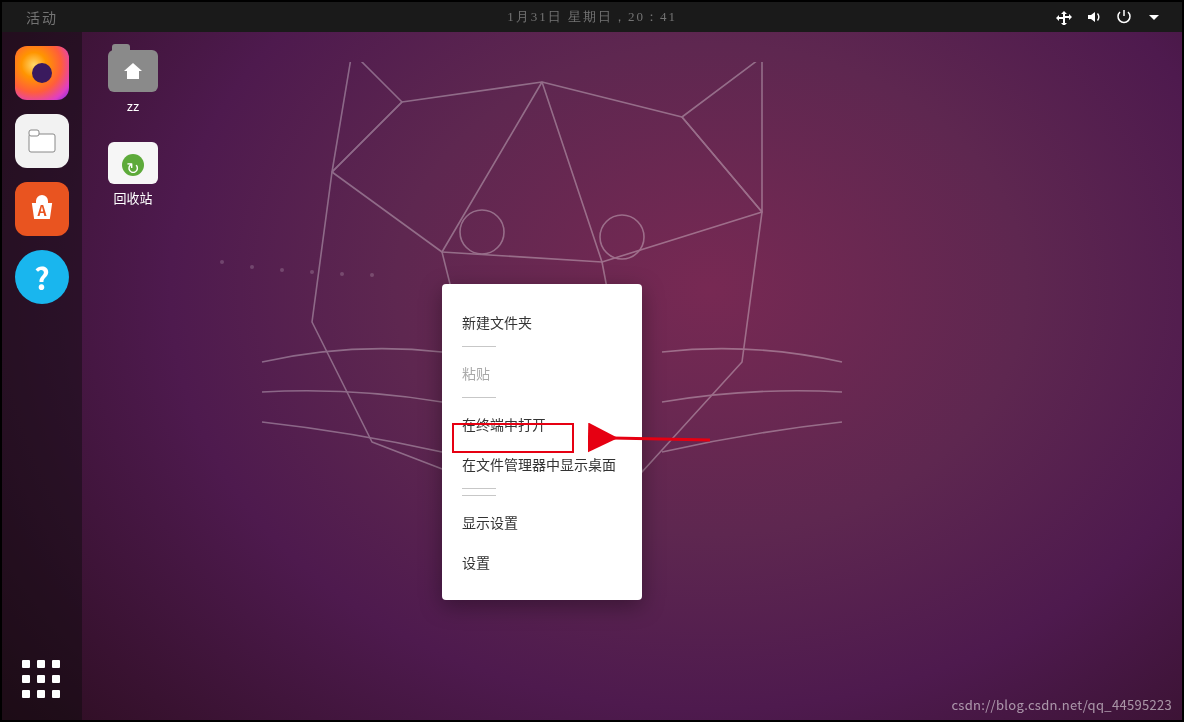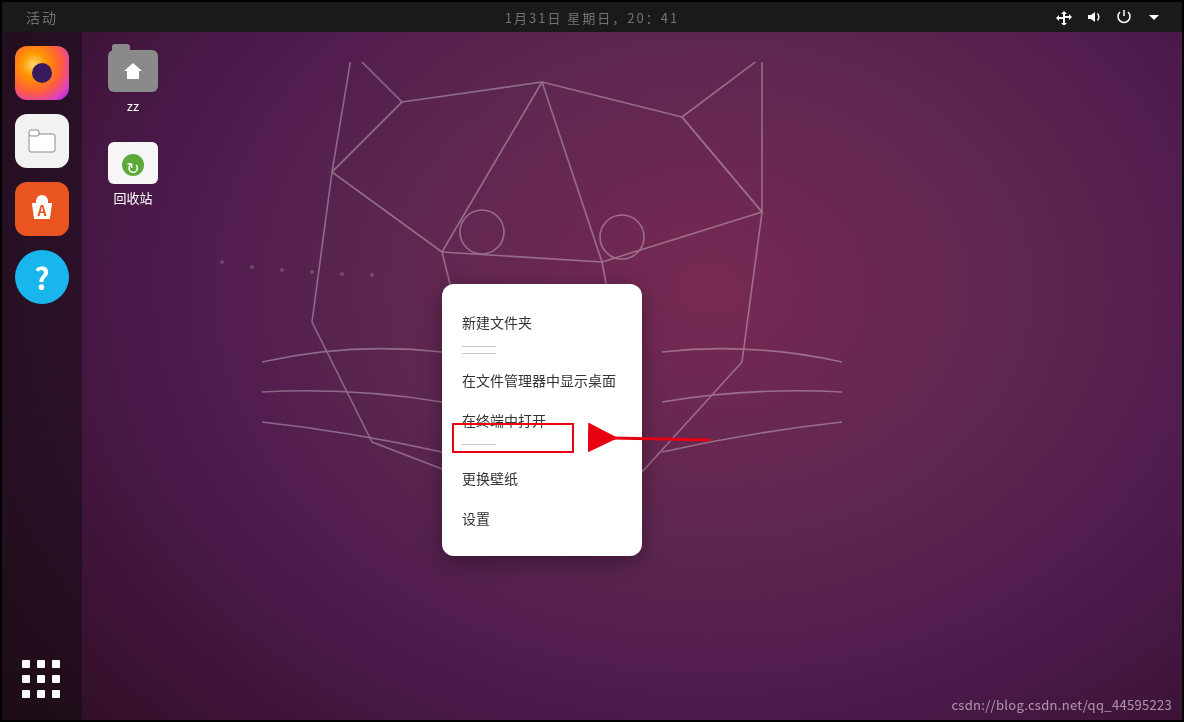--- a/index.html
+++ b/index.html
@@ -14,21 +14,21 @@
 }
 
 .topbar {
   position: absolute; top: 0; left: 0; right: 0; height: 30px;
   background: #1a1a1a;
   display: flex; align-items: center;
   color: #737373; font-size: 14px;
   z-index: 10;
 }
 .topbar-left { padding-left: 24px; letter-spacing: 2px; }
-.topbar-center { position: absolute; left: 50%; transform: translateX(-50%); letter-spacing: 2px; font-size: 13px; }
+.topbar-center { position: absolute; left: 50%; transform: translateX(-50%); letter-spacing: 2px; font-size: 13px; font-family: Liberation Serif, serif; }
 .topbar-right { margin-left: auto; display: flex; gap: 14px; align-items: center; padding-right: 20px; }
 .tray-icon svg { width: 16px; height: 16px; display: block; }
 
 .dock {
   position: absolute; top: 30px; left: 0; bottom: 0; width: 80px;
   background: rgba(10,10,10,0.45);
   display: flex; flex-direction: column; align-items: center;
   padding-top: 14px;
   z-index: 5;
 }
@@ -57,21 +57,21 @@
   display: flex; align-items: center; justify-content: center;
 }
 .folder-thumb { background: #8a8a8a; position: relative; }
 .folder-thumb::before { content:""; position:absolute; top:-6px; left:4px; width:18px; height:8px; background:#8a8a8a; border-radius:3px 3px 0 0; }
 .trash-thumb { width:44px; height:50px; background:#f6f6f6; border-radius:6px; position:relative; }
 .trash-thumb::before { content:""; position:absolute; top:12px; left:50%; transform:translateX(-50%); width:22px; height:22px; border-radius:50%; background:#5daa3a; }
 .trash-thumb::after { content:"↻"; position:absolute; top:13px; left:50%; transform:translateX(-50%); color:#fff; font-size:16px; }
 
 .context-menu {
   position: absolute; left: 440px; top: 282px; width: 200px;
-  background: #fff; border-radius: 12px;
+  background: #fff; border-radius: 4px;
   box-shadow: 0 6px 22px rgba(0,0,0,0.35);
   padding: 18px 20px 18px;
   z-index: 20;
 }
 .menu-item {
   font-size: 14px; color: #333; padding: 10px 0;
   position: relative;
 }
 .menu-item.disabled { color: #aaa; }
 .menu-sep { width: 34px; height: 1px; background: #c7c7c7; margin: 4px 0 6px; }
@@ -201,26 +201,27 @@
   </div>
 
   <div class="desktop-icon" style="left:96px; top:140px;">
     <div class="thumb trash-thumb"></div>
     <div>回收站</div>
   </div>
 
   <div class="context-menu">
     <div class="menu-item">新建文件夹</div>
     <div class="menu-sep"></div>
-    <div class="menu-sep"></div>
+    <div class="menu-item disabled">粘贴</div>
+    <div class="menu-sep"></div>
+    <div class="menu-item">在终端中打开</div>
     <div class="menu-item">在文件管理器中显示桌面</div>
-    <div class="menu-item">在终端中打开</div>
-    <div class="menu-sep"></div>
-    <div class="menu-sep"></div>
-    <div class="menu-item">更换壁纸</div>
+    <div class="menu-sep"></div>
+    <div class="menu-sep"></div>
+    <div class="menu-item">显示设置</div>
     <div class="menu-item">设置</div>
   </div>
 
   <div class="highlight-box"></div>
   <svg class="arrow" viewBox="0 0 110 40">
     <defs>
       <marker id="ah" markerWidth="10" markerHeight="10" refX="2" refY="5" orient="auto">
         <path d="M10 0 L0 5 L10 10 z" fill="#e60012"></path>
       </marker>
     </defs>

